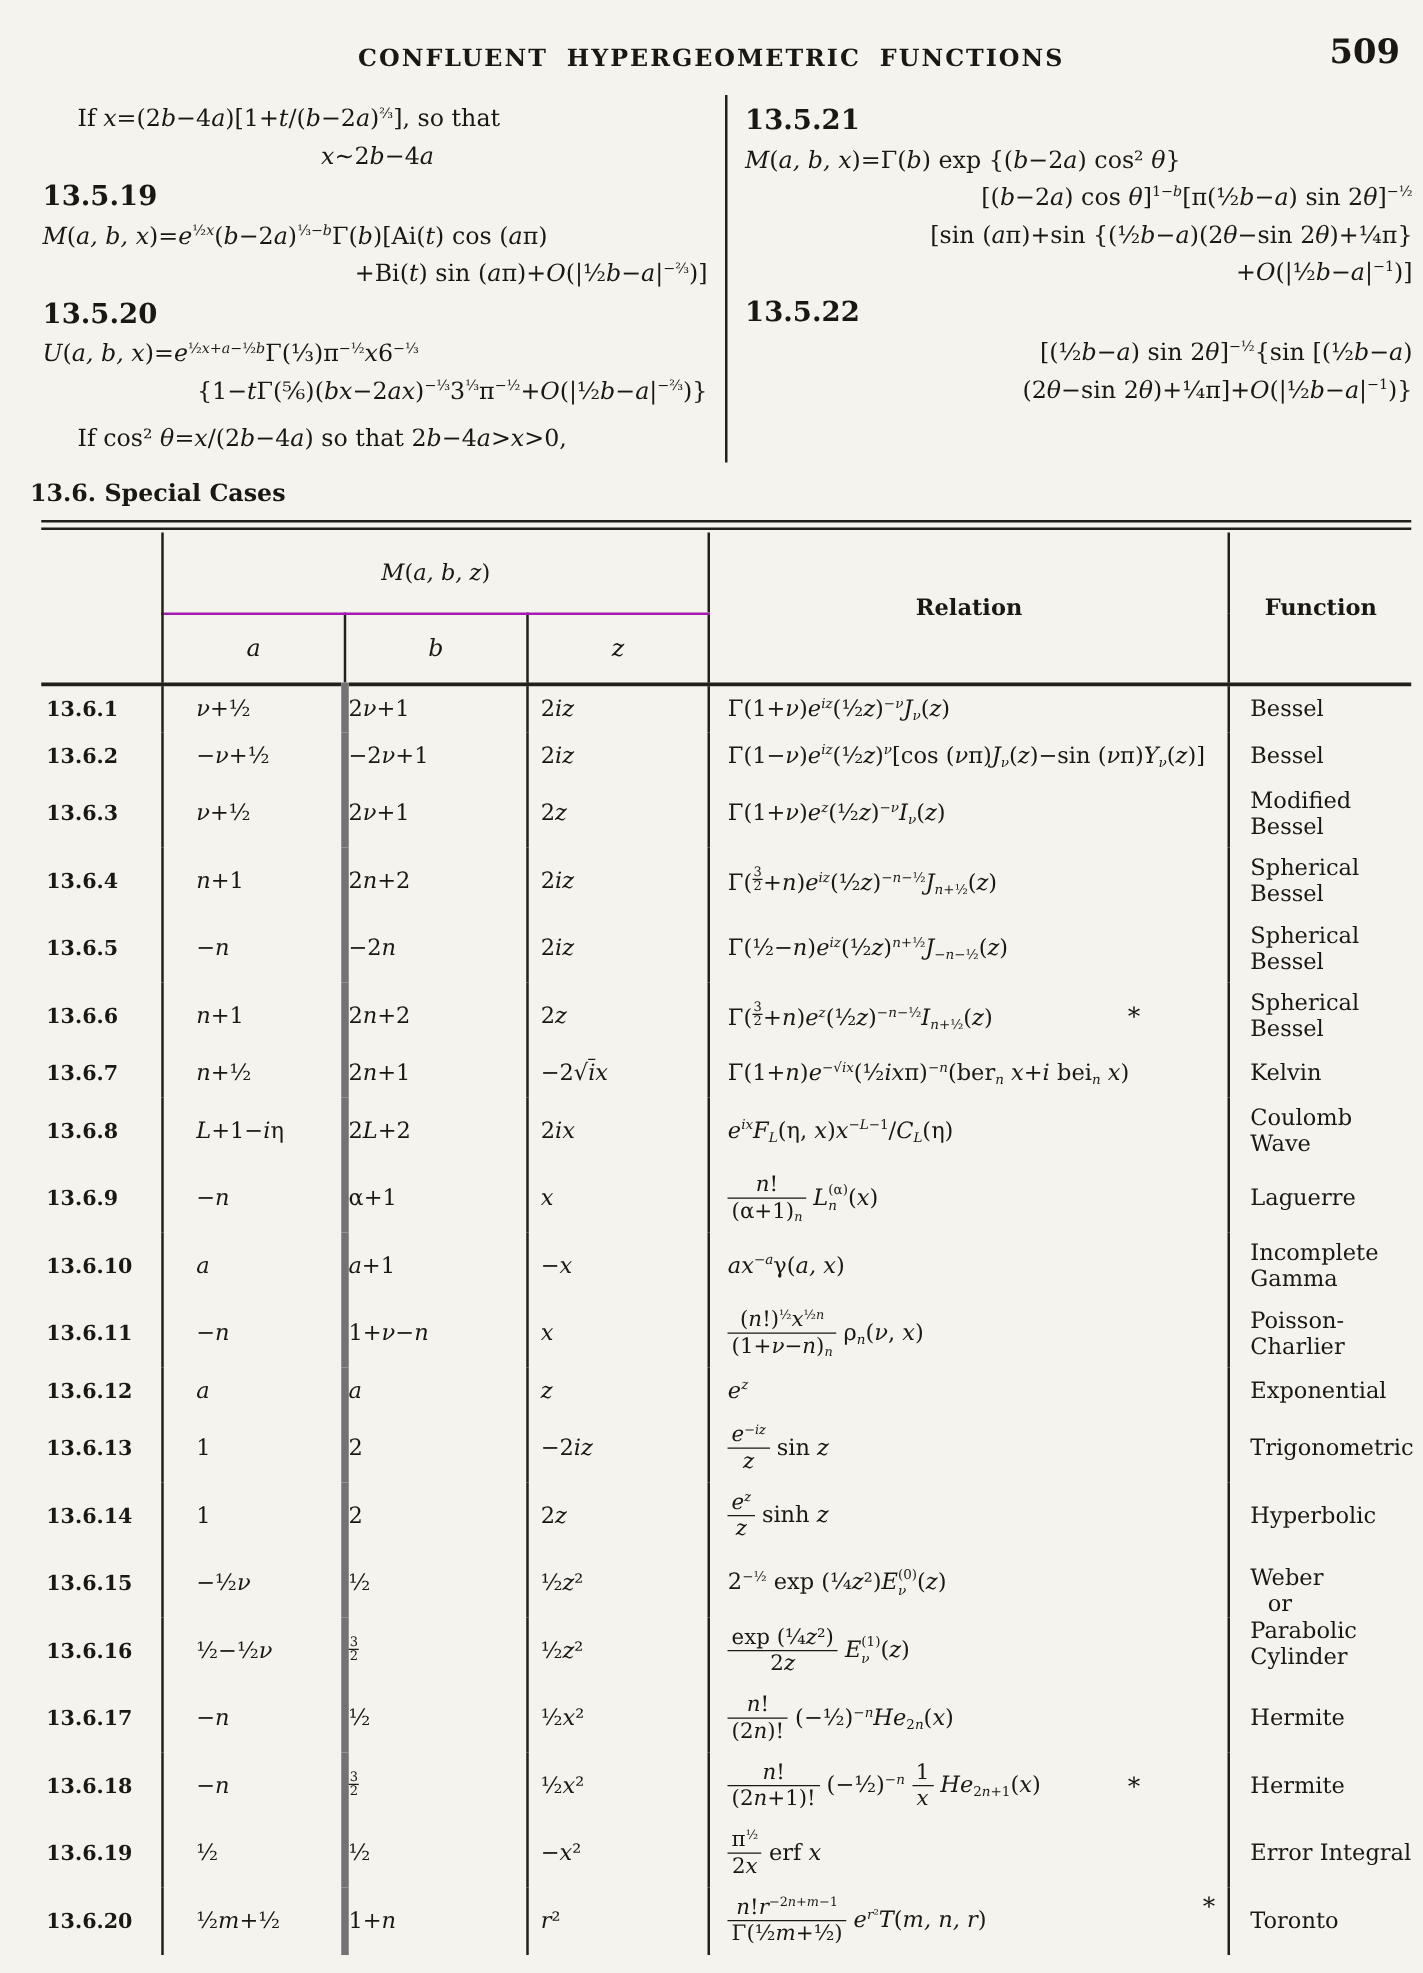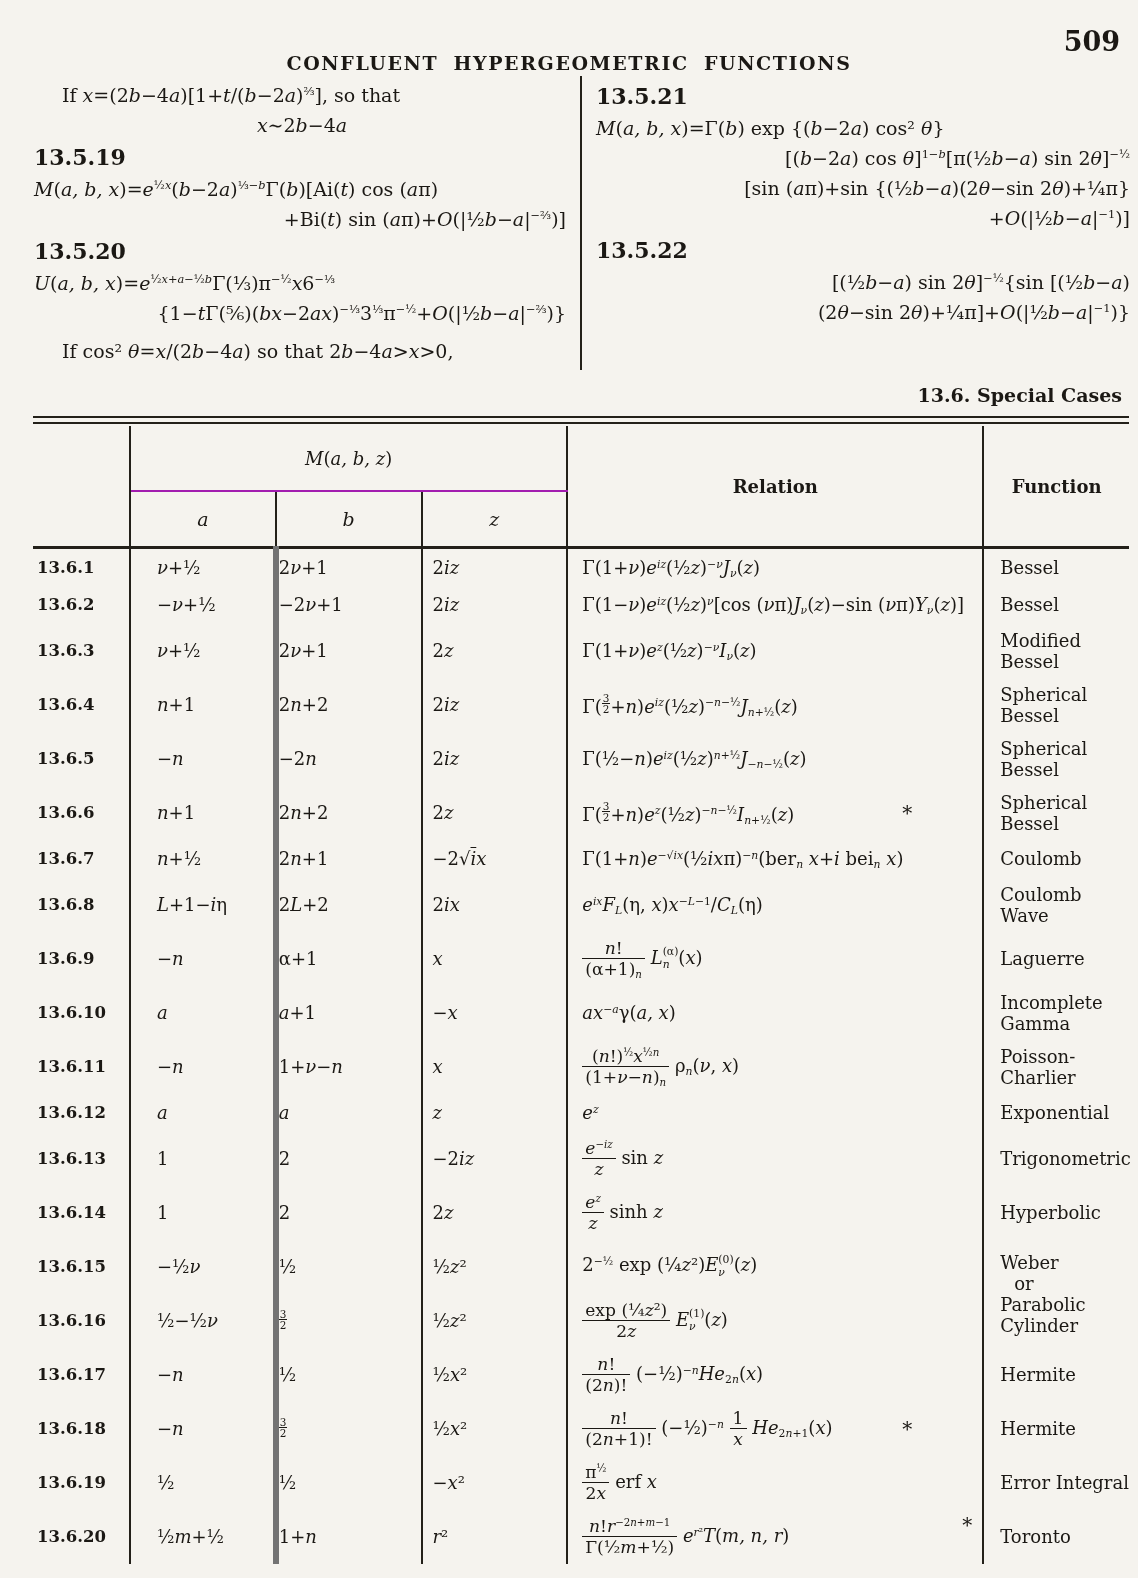--- a/index.html
+++ b/index.html
@@ -3,21 +3,21 @@
 <meta charset="utf-8">
 <style>
   html,body{margin:0;padding:0;}
   body{
     width:1138px;height:1578px;overflow:hidden;
     background:#f5f3ee;color:#1b1814;
     font-family:"DejaVu Serif","Liberation Serif",serif;
   }
   .page{position:relative;width:1138px;height:1578px;}
   
-  .running-header{position:relative;height:66px;padding-top:52px;box-sizing:border-box;}
+  .running-header{position:relative;height:66px;padding-top:36px;box-sizing:border-box;}
   .head-title{
     text-align:center;font-weight:bold;font-size:19px;letter-spacing:1.6px;word-spacing:7px;
   }
   .page-num{position:absolute;top:26px;right:18px;font-size:27px;font-weight:bold;}
   
   .formulas{display:flex;margin:10px 11px 0 34px;width:1100px;}
   .fcol{box-sizing:border-box;font-size:19px;}
   .fcol-left{width:546px;padding-right:10px;}
   .fcol-right{flex:1;border-left:2px solid #232019;padding-left:14px;}
   .fline{margin:8px 0;white-space:nowrap;}
@@ -35,21 +35,21 @@
   .vf span{display:block;padding:0 1px;}
   .vf span:first-child{border-bottom:1px solid currentColor;}
   
   .frac{display:inline-block;vertical-align:middle;text-align:center;font-size:0.95em;line-height:1.2;}
   .frac .fn{display:block;border-bottom:1.5px solid currentColor;padding:0 3px;}
   .frac .fd{display:block;padding:0 3px;}
   
   .ss{display:inline-block;vertical-align:-0.45em;font-size:0.6em;line-height:1.2;text-align:left;}
   .ss span{display:block;}
   
-  .section-title{text-align:right;font-weight:bold;font-size:19px;margin:14px 16px 10px 0;}
+  .section-title{text-align:left;font-weight:bold;font-size:19px;margin:14px 16px 10px 0;padding-left:24px;}
   .table-wrap{margin-left:33px;width:1096px;}
   .double-rule{height:4px;border-top:2.5px solid #232019;border-bottom:2px solid #232019;}
   table{border-collapse:collapse;width:100%;table-layout:fixed;margin-top:2px;}
   thead{border-bottom:3px solid #232019;}
   th{font-weight:bold;font-size:18px;padding:0;}
   .h-id{width:96px;border-right:2px solid #232019;}
   .h-m{border-bottom:2px solid #a21caf;height:64px;font-weight:normal;font-size:18px;}
   .h-a{width:132px;border-right:2px solid #232019;height:54px;font-weight:normal;font-size:19px;}
   .h-b{width:111px;border-right:2px solid #232019;font-weight:normal;font-size:19px;}
   .h-z{width:110px;font-weight:normal;font-size:19px;}
@@ -169,21 +169,21 @@
             <td class="c-z">2<i>z</i></td>
             <td class="c-rel">Γ(<span class="vf"><span>3</span><span>2</span></span>+<i>n</i>)<i>e</i><sup><i>z</i></sup>(½<i>z</i>)<sup>−<i>n</i>−½</sup><i>I</i><sub><i>n</i>+½</sub>(<i>z</i>)<span class="star">*</span></td>
             <td class="c-fn">Spherical Bessel</td>
           </tr>
           <tr>
             <td class="c-id">13.6.7</td>
             <td class="c-a"><i>n</i>+½</td>
             <td class="c-b">2<i>n</i>+1</td>
             <td class="c-z">−2√<span class="ov"><i>i</i></span><i>x</i></td>
             <td class="c-rel">Γ(1+<i>n</i>)<i>e</i><sup>−√<i>ix</i></sup>(½<i>ix</i>π)<sup>−<i>n</i></sup>(ber<sub><i>n</i></sub> <i>x</i>+<i>i</i> bei<sub><i>n</i></sub> <i>x</i>)</td>
-            <td class="c-fn">Coulomb</td>
+            <td class="c-fn">Kelvin</td>
           </tr>
           <tr>
             <td class="c-id">13.6.8</td>
             <td class="c-a"><i>L</i>+1−<i>i</i>η</td>
             <td class="c-b">2<i>L</i>+2</td>
             <td class="c-z">2<i>ix</i></td>
             <td class="c-rel"><i>e</i><sup><i>ix</i></sup><i>F</i><sub><i>L</i></sub>(η, <i>x</i>)<i>x</i><sup>−<i>L</i>−1</sup>/<i>C</i><sub><i>L</i></sub>(η)</td>
             <td class="c-fn">Coulomb Wave</td>
           </tr>
           <tr class="tall">

